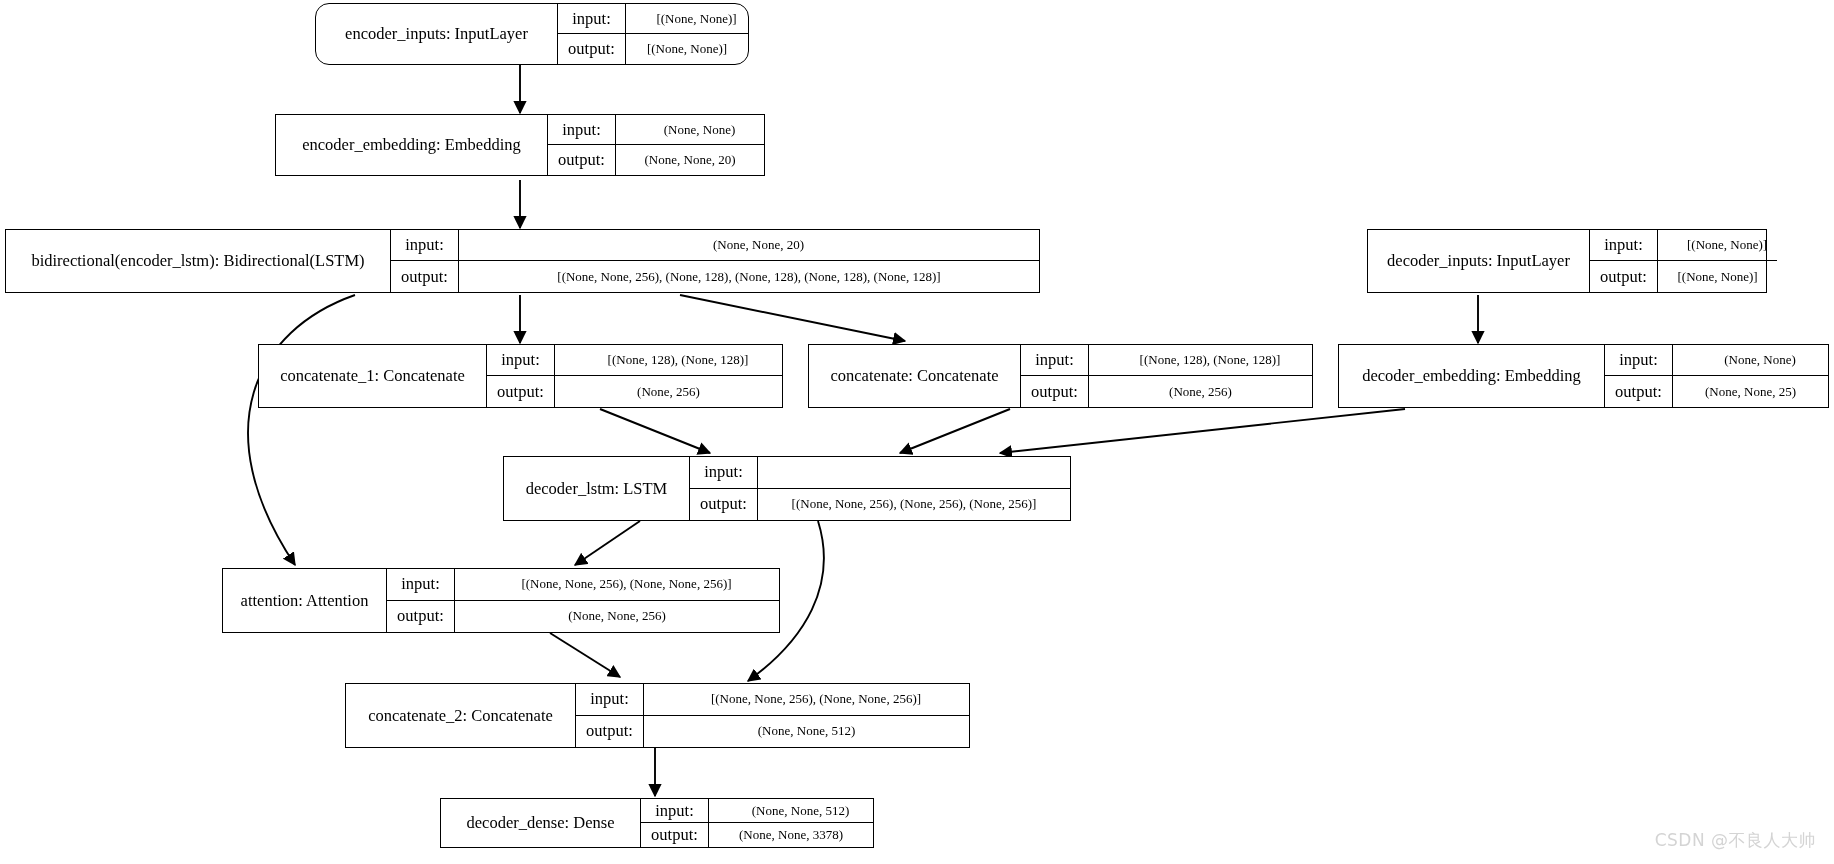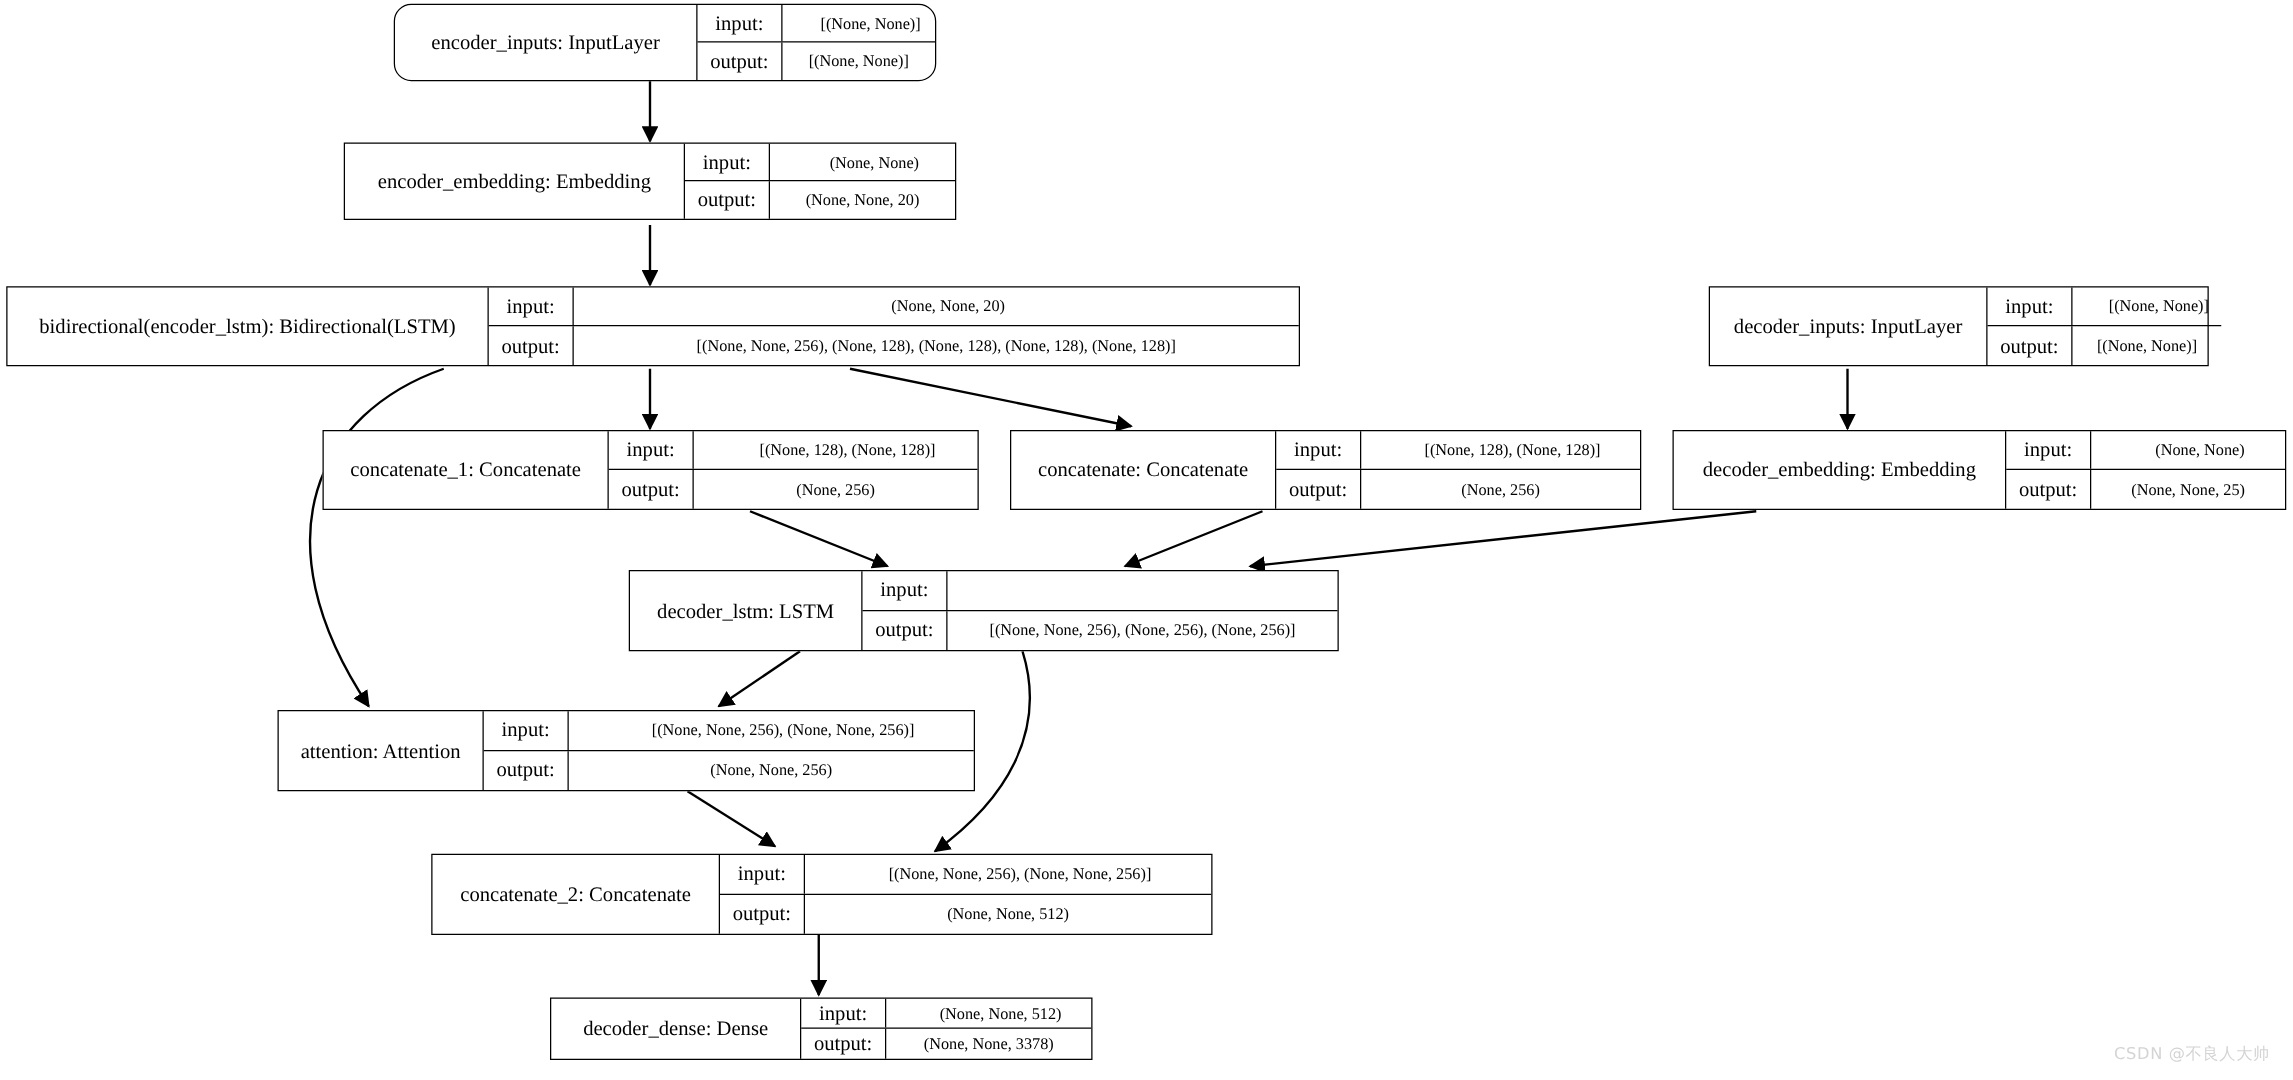--- a/index.html
+++ b/index.html
@@ -84,21 +84,21 @@
     padding: 0 10px;
     font-size: 13px;
     color: #000000;
     flex: 1 1 auto;
   }
   #watermark {
     position: absolute;
     right: 18px;
     bottom: 12px;
     font-family: "DejaVu Sans", "Liberation Sans", sans-serif;
-    font-size: 13px;
+    font-size: 17px;
     color: #d4d4d4;
     letter-spacing: 0.5px;
     white-space: nowrap;
     z-index: 9;
   }
 </style>
 </head>
 <body>
 
 <div id="canvas">

